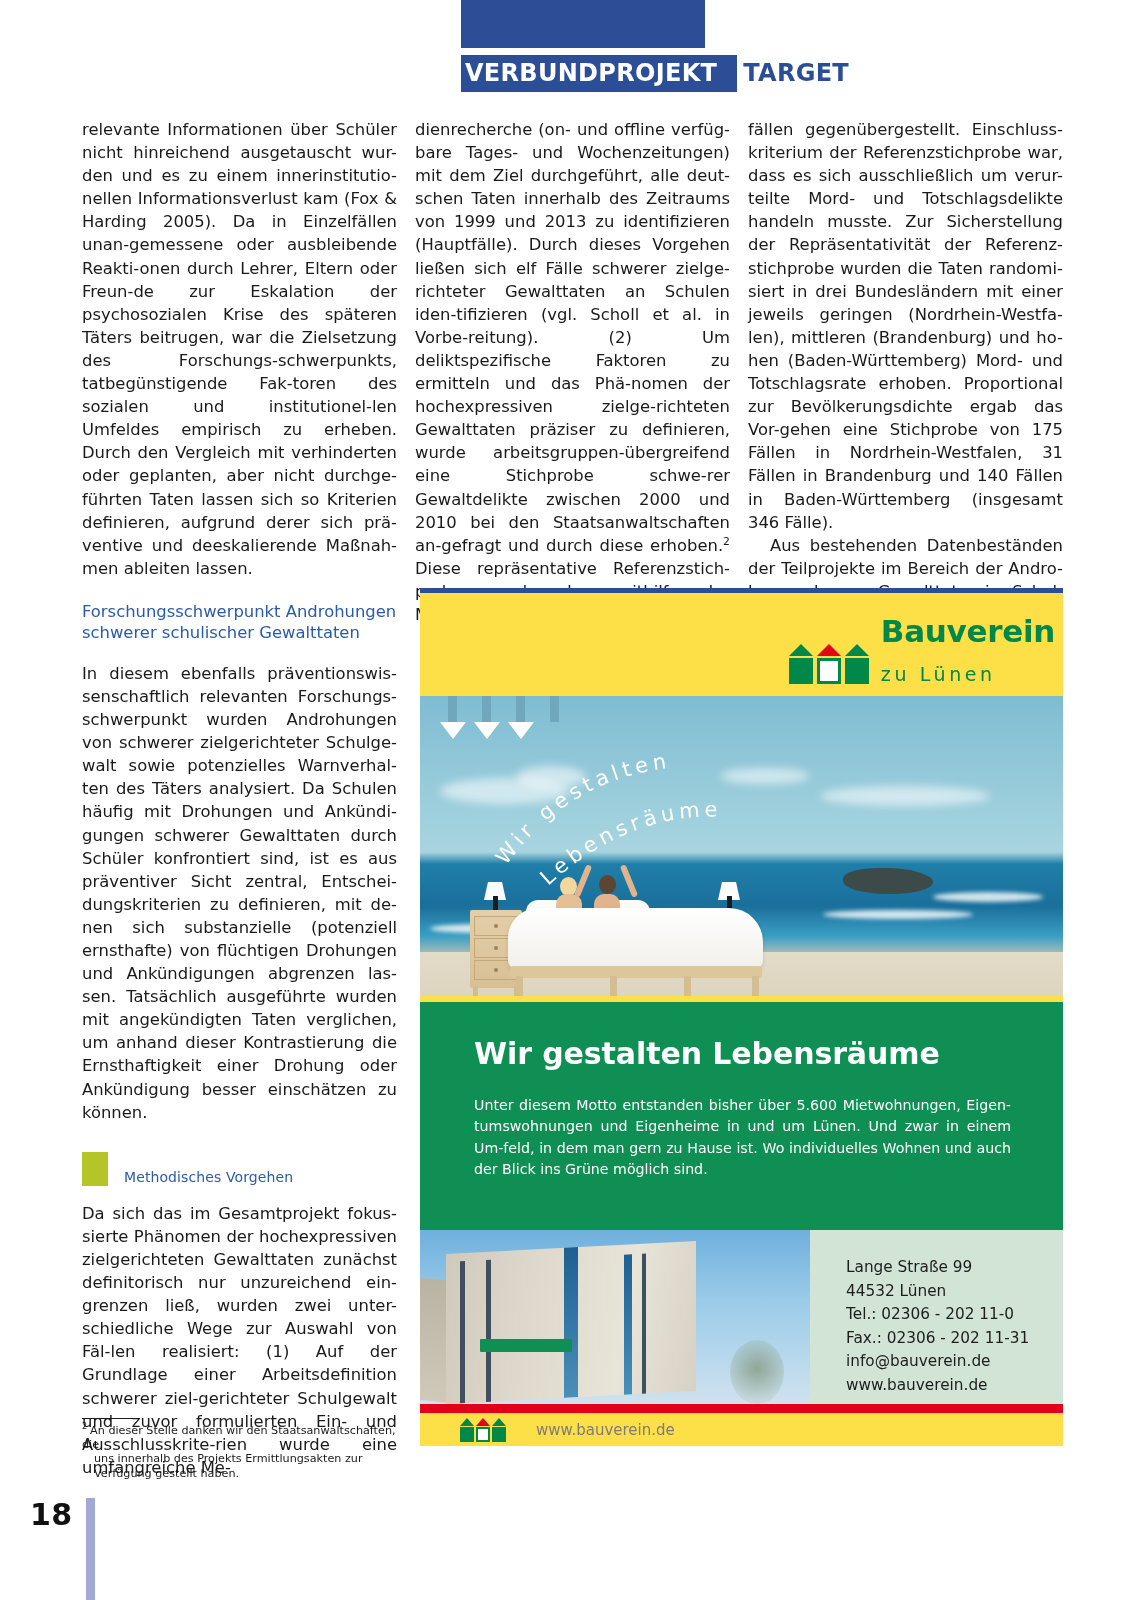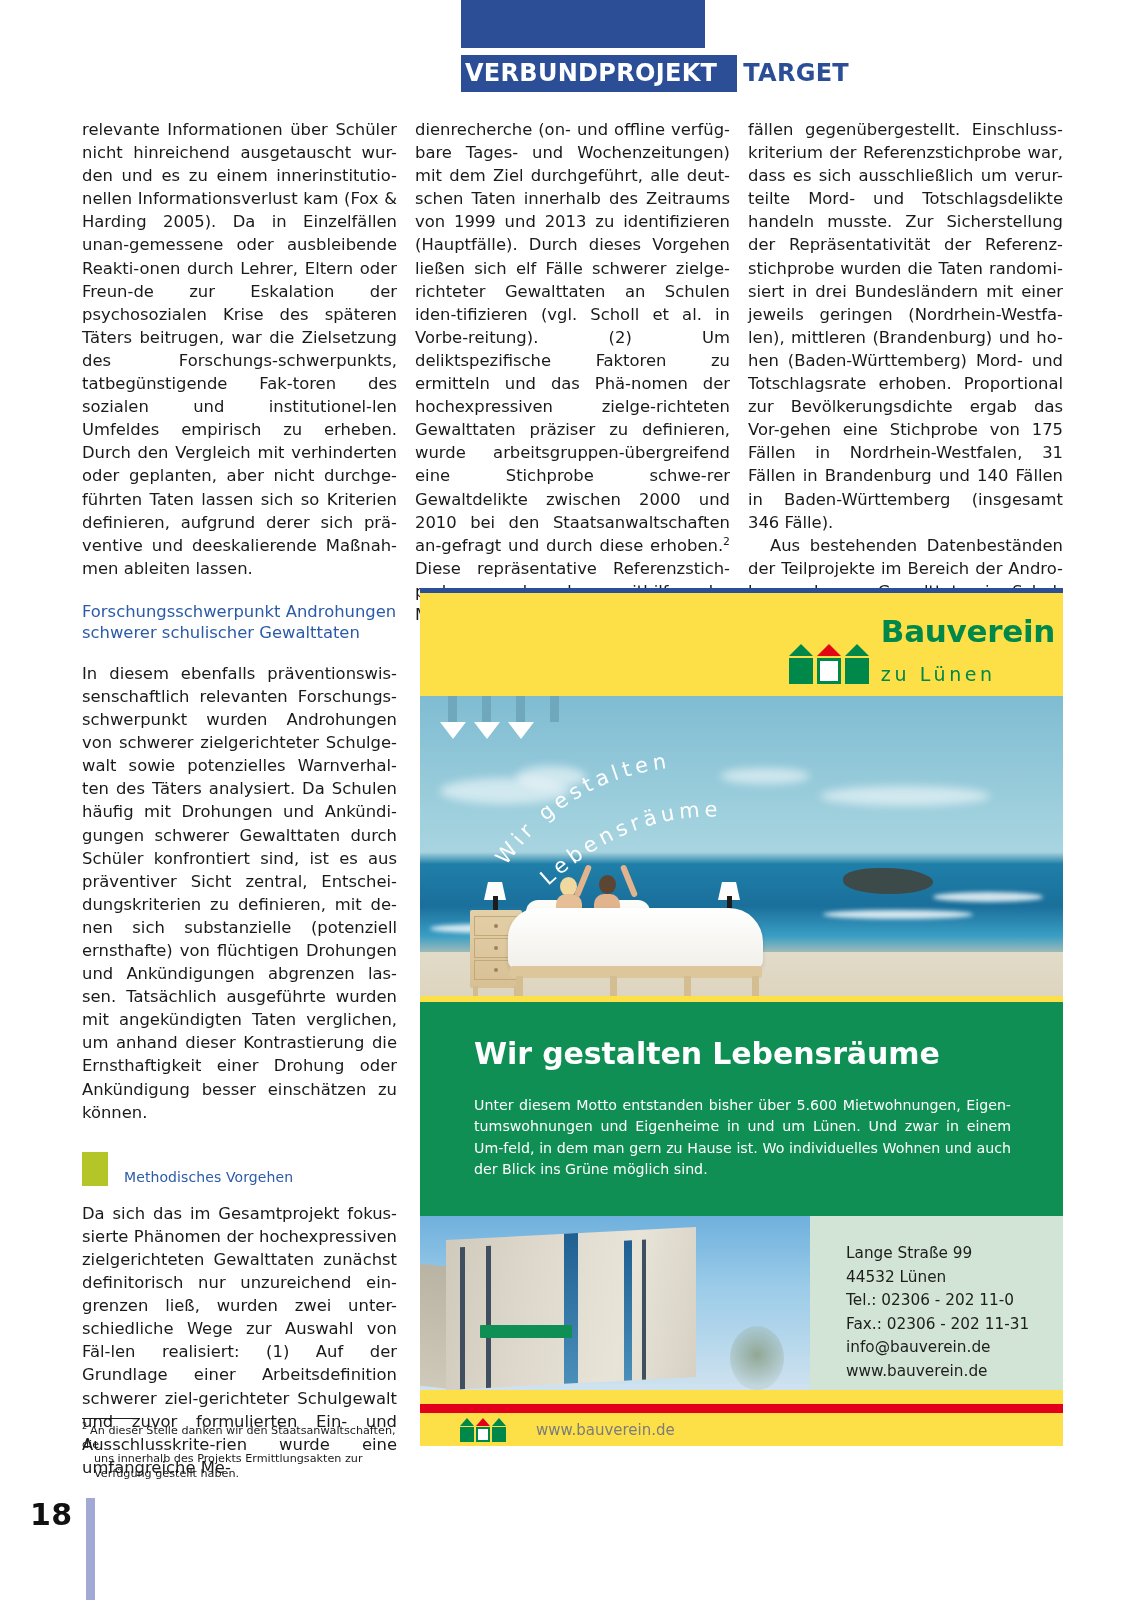--- a/index.html
+++ b/index.html
@@ -372,21 +372,21 @@
     padding: 24px 52px 0 54px;
     font-size: 14.2px;
     line-height: 21.3px;
     text-align: justify;
   }
 
   
   .ad-bottom {
     position: absolute;
     left: 0;
-    top: 628px;
+    top: 642px;
     width: 643px;
     height: 206px;
   }
   .building-photo {
     position: absolute;
     left: 0; top: 0;
     width: 390px; height: 174px;
     overflow: hidden;
     background: linear-gradient(#6fb0dd 0%, #9acbe8 40%, #cfe2ef 100%);
   }

